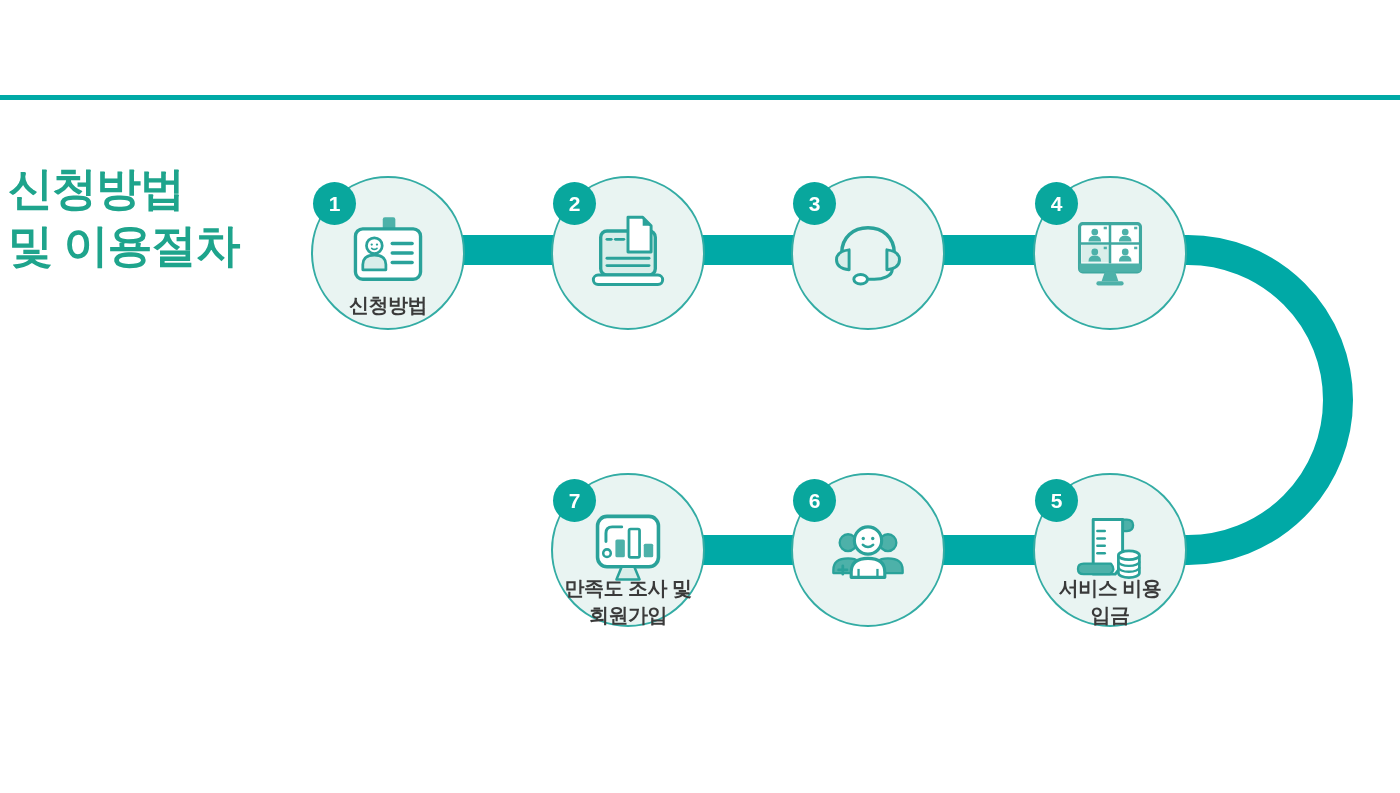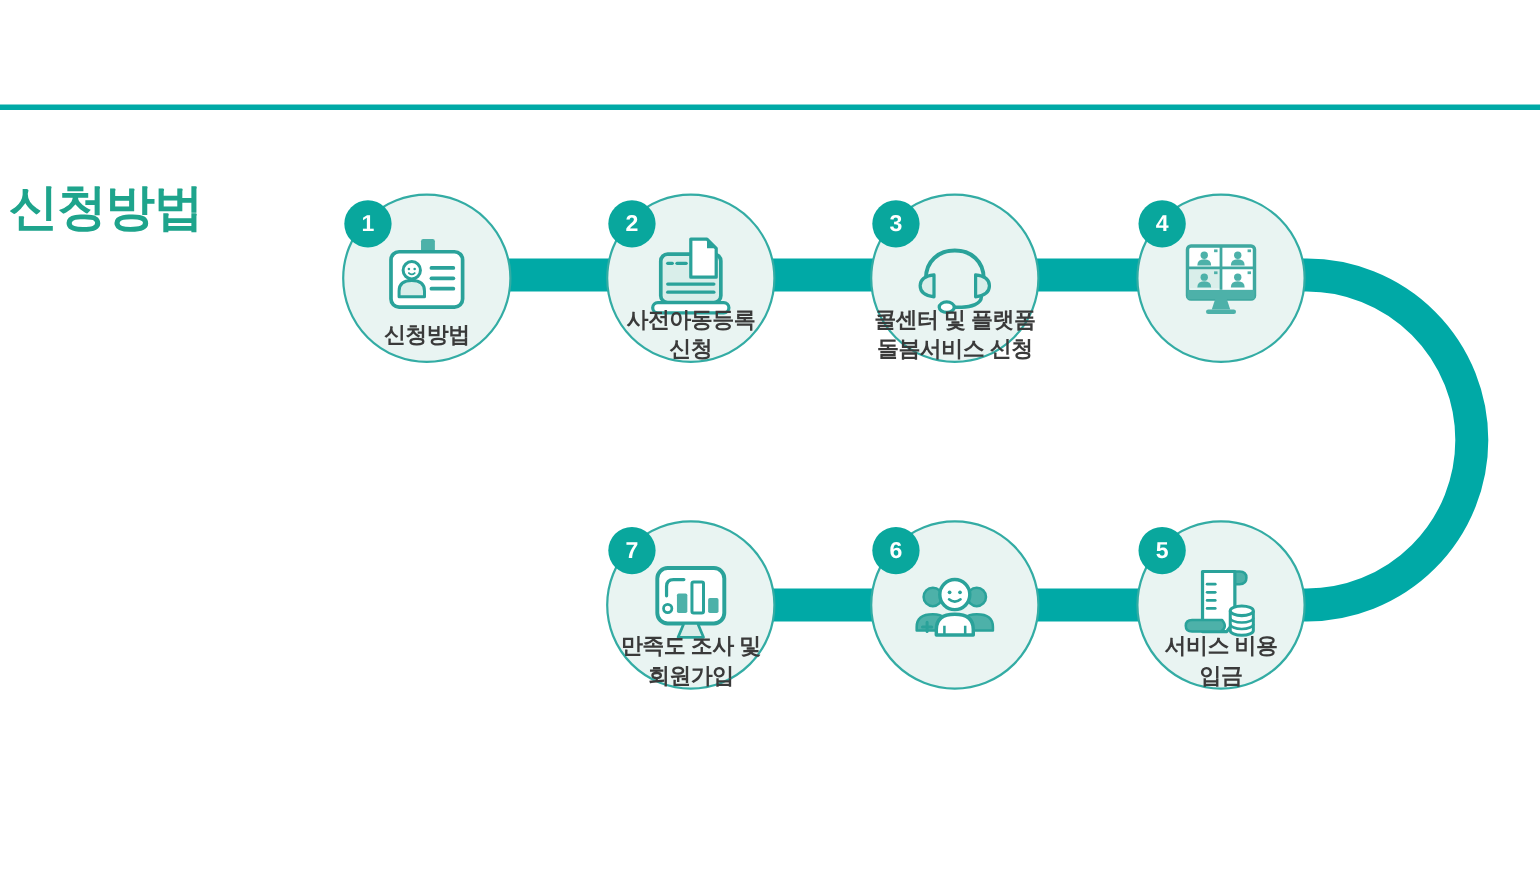--- a/index.html
+++ b/index.html
@@ -37,20 +37,21 @@
 </style>
 </head>
 <body>
 
 <div class="canvas">
 
   <div class="top-rule"></div>
 
   <h1 class="title">
     <span>신청방법</span><br>
+    <span>및 이용절차</span>
   </h1>
 
   <svg class="flow-svg" width="1400" height="793" viewBox="0 0 1400 793">
     <path d="M388 250 H1188 A150 150 0 0 1 1188 550 H628" fill="none" stroke="#00a9a6" stroke-width="30"></path>
   </svg>
 
   <div class="step" style="left:311px;top:176px;">
     <div class="badge">1</div>
     <div class="step-circle">
       <svg class="icon" viewBox="0 0 80 80">
@@ -79,40 +80,32 @@
         <rect x="14" y="19" width="52" height="42" rx="6" fill="#d9eeea" stroke="#2aa29a" stroke-width="3.2"></rect>
         <path d="M40 6 h14 l8 8 v25 h-22 z" fill="#ffffff" stroke="#2aa29a" stroke-width="2.8" stroke-linejoin="round"></path>
         <path d="M54 6 l8 8 h-8 z" fill="#2aa29a"></path>
         <line x1="20" y1="27" x2="24" y2="27" stroke="#2aa29a" stroke-width="2.8" stroke-linecap="round"></line>
         <line x1="28" y1="27" x2="36" y2="27" stroke="#2aa29a" stroke-width="2.8" stroke-linecap="round"></line>
         <line x1="20" y1="45" x2="60" y2="45" stroke="#2aa29a" stroke-width="2.8" stroke-linecap="round"></line>
         <line x1="20" y1="52" x2="60" y2="52" stroke="#2aa29a" stroke-width="2.8" stroke-linecap="round"></line>
         <rect x="7" y="61" width="66" height="9" rx="4.5" fill="#ffffff" stroke="#2aa29a" stroke-width="2.8"></rect>
       </svg>
     </div>
-    <div class="step-label">
-      <div>사전아동등록</div>
-      <div>신청</div>
-    </div>
   </div>
 
   <div class="step" style="left:791px;top:176px;">
     <div class="badge">3</div>
     <div class="step-circle">
       <svg class="icon" viewBox="0 0 80 80">
         <path d="M15 45 v-5 c0 -15 11 -24 25 -24 c14 0 25 9 25 24 v5" fill="none" stroke="#2aa29a" stroke-width="3.4" stroke-linecap="round"></path>
         <path d="M22 37 v19 c-9 -1 -12 -5 -12 -9.5 c0 -4.5 3 -8.5 12 -9.5 z" fill="#d9eeea" stroke="#2aa29a" stroke-width="2.8" stroke-linejoin="round"></path>
         <path d="M58 37 v19 c9 -1 12 -5 12 -9.5 c0 -4.5 -3 -8.5 -12 -9.5 z" fill="#d9eeea" stroke="#2aa29a" stroke-width="2.8" stroke-linejoin="round"></path>
         <path d="M63 56 c0 6 -9 9 -17 9 h-7" fill="none" stroke="#2aa29a" stroke-width="3" stroke-linecap="round"></path>
         <ellipse cx="33" cy="65" rx="6.5" ry="4.5" fill="#ffffff" stroke="#2aa29a" stroke-width="2.8"></ellipse>
       </svg>
-    </div>
-    <div class="step-label">
-      <div>콜센터 및 플랫폼</div>
-      <div>돌봄서비스 신청</div>
     </div>
   </div>
 
   <div class="step" style="left:1033px;top:176px;">
     <div class="badge">4</div>
     <div class="step-circle">
       <svg class="icon" viewBox="0 0 80 80">
         <rect x="11" y="12" width="58" height="46" rx="3" fill="#ffffff" stroke="#3fa8a0" stroke-width="3"></rect>
         <rect x="13" y="32" width="26" height="17" fill="#d9eeea"></rect>
         <line x1="40" y1="12" x2="40" y2="50" stroke="#3fa8a0" stroke-width="2.4"></line>

